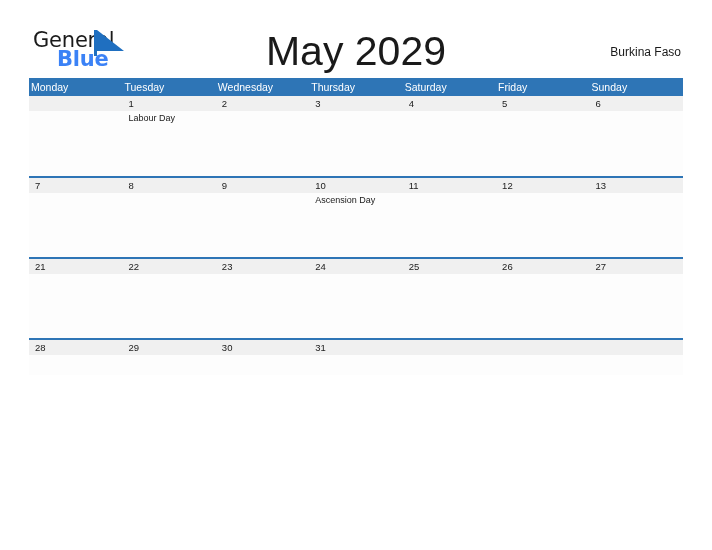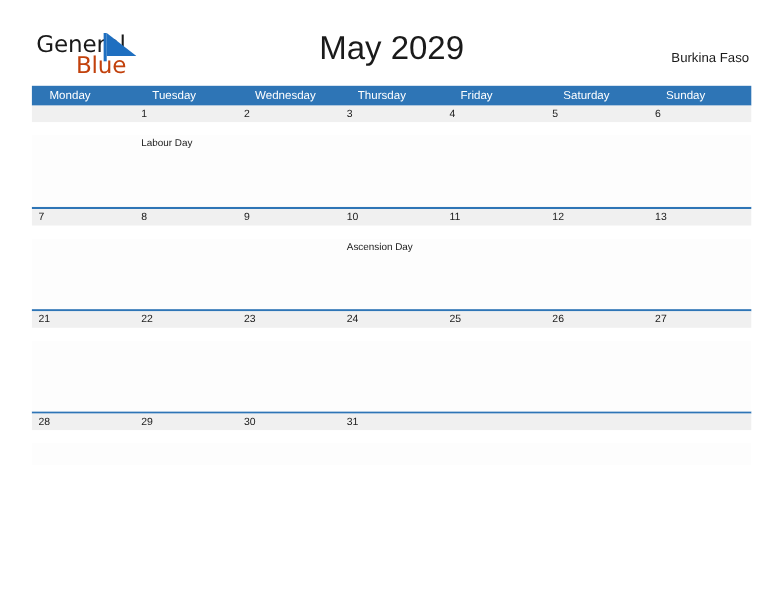--- a/index.html
+++ b/index.html
@@ -42,43 +42,44 @@
     left: 0;
     top: 0;
     font-size: 21px;
     color: #1a1a1a;
     letter-spacing: -0.2px;
     line-height: 23px;
     font-family: "DejaVu Sans", sans-serif;
   }
   .logo-blue {
     position: absolute;
-    left: 36px;
+    left: 24px;
     top: 19px;
     font-size: 21px;
-    color: #c2410c;
+    color: #3b82f6;
     letter-spacing: -0.2px;
     line-height: 23px;
     font-family: "DejaVu Sans", sans-serif;
+    font-weight: bold;
   }
   .logo-flag {
     position: absolute;
     left: 61px;
     top: 1px;
     width: 30px;
     height: 26px;
   }
 
   .cal-title {
     position: absolute;
     left: 0;
     top: 28px;
     width: 712px;
     text-align: center;
-    font-size: 30px;
+    font-size: 41px;
     font-weight: normal;
     color: #1a1a1a;
     font-family: "Liberation Sans", sans-serif;
     letter-spacing: 0px;
   }
 
   .country {
     position: absolute;
     right: 31px;
     top: 45px;
@@ -98,21 +99,21 @@
   .weekday-row {
     display: flex;
     background: #2e75b6;
     height: 18px;
   }
   .weekday-cell {
     flex: 1 1 0;
     color: #ffffff;
     font-size: 10.5px;
     line-height: 18px;
-    padding-left: 16px;
+    padding-left: 2px;
     box-sizing: border-box;
     white-space: nowrap;
     overflow: hidden;
   }
 
   .week-row {
     position: relative;
     border-bottom: 2px solid #2e75b6;
   }
   .week-row.last {
@@ -129,21 +130,20 @@
     font-size: 9.5px;
     color: #202020;
     line-height: 15px;
     padding-left: 6px;
     box-sizing: border-box;
   }
 
   .event-band {
     display: flex;
     background: #fdfdfd;
-    margin-top: 12px;
   }
   .event-cell {
     flex: 1 1 0;
     padding-left: 6px;
     padding-top: 2px;
     box-sizing: border-box;
     font-size: 9px;
     color: #202020;
     line-height: 11px;
     word-wrap: break-word;
@@ -177,22 +177,22 @@
     <div class="country">Burkina Faso</div>
   </div>
 
   <div class="calendar">
 
     <div class="weekday-row">
       <div class="weekday-cell">Monday</div>
       <div class="weekday-cell">Tuesday</div>
       <div class="weekday-cell">Wednesday</div>
       <div class="weekday-cell">Thursday</div>
+      <div class="weekday-cell">Saturday</div>
       <div class="weekday-cell">Friday</div>
-      <div class="weekday-cell">Saturday</div>
       <div class="weekday-cell">Sunday</div>
     </div>
 
     <div class="week-row h-tall">
       <div class="date-band">
         <div class="date-cell"></div>
         <div class="date-cell">1</div>
         <div class="date-cell">2</div>
         <div class="date-cell">3</div>
         <div class="date-cell">4</div>

